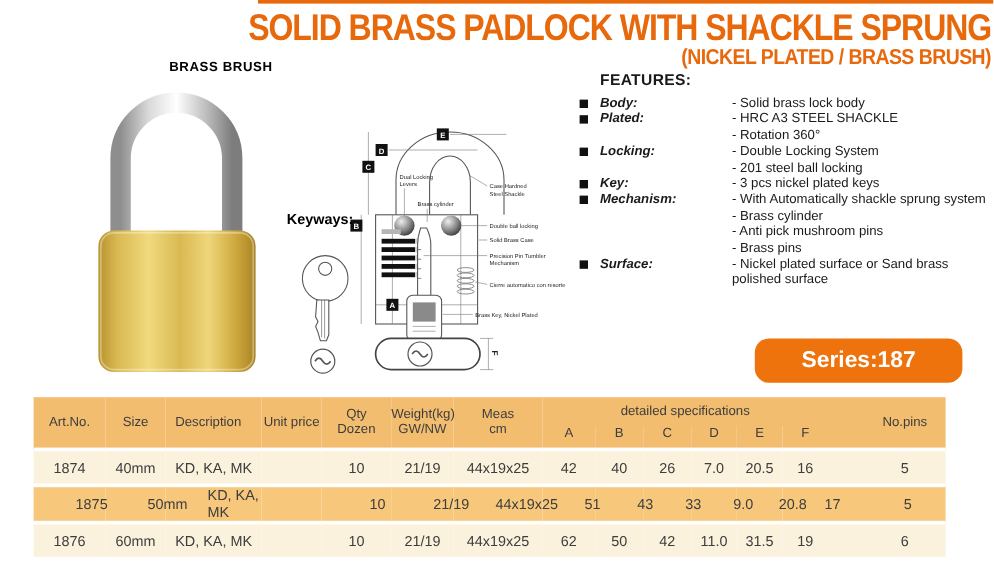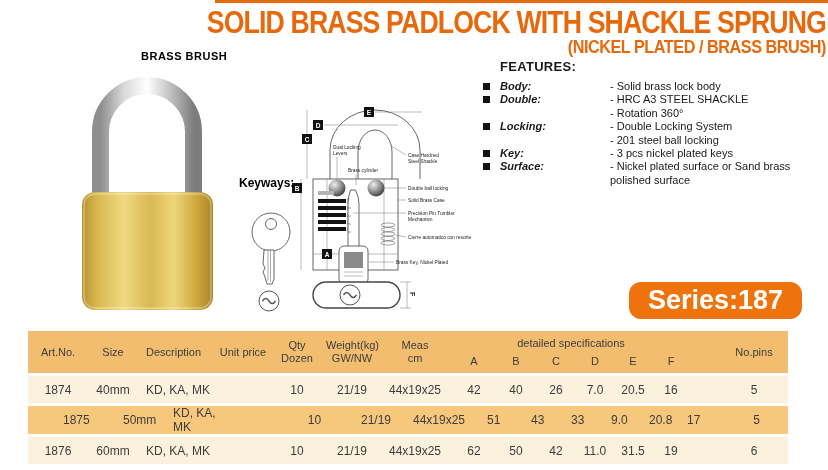--- a/index.html
+++ b/index.html
@@ -27,21 +27,21 @@
   .keyways-label{position:absolute;left:239px;top:176px;font-size:12px;font-weight:bold;color:#000;}
 
   .features{position:absolute;left:483px;top:59px;width:345px;color:var(--ink);}
   .features-heading{font-size:13px;font-weight:bold;margin:0 0 6px 17px;letter-spacing:.3px;}
   .feat-item{display:flex;align-items:flex-start;}
   .feat-bullet{width:7px;height:7px;background:#111;margin:3px 10px 0 0;flex:0 0 auto;}
   .feat-label{width:110px;flex:0 0 auto;font-weight:bold;font-style:italic;font-size:11px;line-height:13.4px;}
   .feat-lines{flex:1;font-size:11px;line-height:13.4px;}
 
   .series-badge{position:absolute;left:629px;top:282px;width:173px;height:37px;background:var(--badge-orange);
-    border-radius:12px;color:#fff;font-size:27px;font-weight:bold;display:flex;align-items:center;justify-content:center;}
+    border-radius:12px;color:#fff;font-size:19px;font-weight:bold;display:flex;align-items:center;justify-content:center;}
 
   .spec-table{position:absolute;left:28px;top:331px;border-collapse:collapse;table-layout:fixed;width:760px;
     color:var(--table-ink);}
   .spec-table th{background:var(--th-bg);font-weight:normal;font-size:11px;line-height:13px;text-align:center;vertical-align:middle;padding:0;}
   .spec-table thead tr.letters th{vertical-align:top;padding-bottom:5px;}
   .spec-table td{font-size:12px;text-align:center;height:27px;border-top:3px solid #fff;padding:0;}
   .spec-table tr.row-a td{background:var(--row-bg);}
   .spec-table tr.row-b td{background:var(--row-alt-bg);padding-left:35px;}
   .spec-table th.desc, .spec-table td.desc{text-align:left;padding-left:8px;}
   .spec-table th.pins, .spec-table td.pins{padding-left:30px;}
@@ -222,38 +222,48 @@
   <div class="features">
     <div class="features-heading">FEATURES:</div>
 
     <div class="feat-item">
       <span class="feat-bullet"></span>
       <span class="feat-label">Body:</span>
       <span class="feat-lines"><span>- Solid brass lock body</span></span>
     </div>
     <div class="feat-item">
       <span class="feat-bullet"></span>
-      <span class="feat-label">Double:</span>
+      <span class="feat-label">Plated:</span>
       <span class="feat-lines">
         <div>- HRC A3 STEEL SHACKLE</div>
         <div>- Rotation 360°</div>
       </span>
     </div>
     <div class="feat-item">
       <span class="feat-bullet"></span>
       <span class="feat-label">Locking:</span>
       <span class="feat-lines">
         <div>- Double Locking System</div>
         <div>- 201 steel ball locking</div>
       </span>
     </div>
     <div class="feat-item">
       <span class="feat-bullet"></span>
       <span class="feat-label">Key:</span>
       <span class="feat-lines"><span>- 3 pcs nickel plated keys</span></span>
+    </div>
+    <div class="feat-item">
+      <span class="feat-bullet"></span>
+      <span class="feat-label">Mechanism:</span>
+      <span class="feat-lines">
+        <div>- With Automatically shackle sprung system</div>
+        <div>- Brass cylinder</div>
+        <div>- Anti pick mushroom pins</div>
+        <div>- Brass pins</div>
+      </span>
     </div>
     <div class="feat-item">
       <span class="feat-bullet"></span>
       <span class="feat-label">Surface:</span>
       <span class="feat-lines"><span>- Nickel plated surface or Sand brass polished surface</span></span>
     </div>
   </div>
 
   <div class="series-badge">Series:187</div>
 

